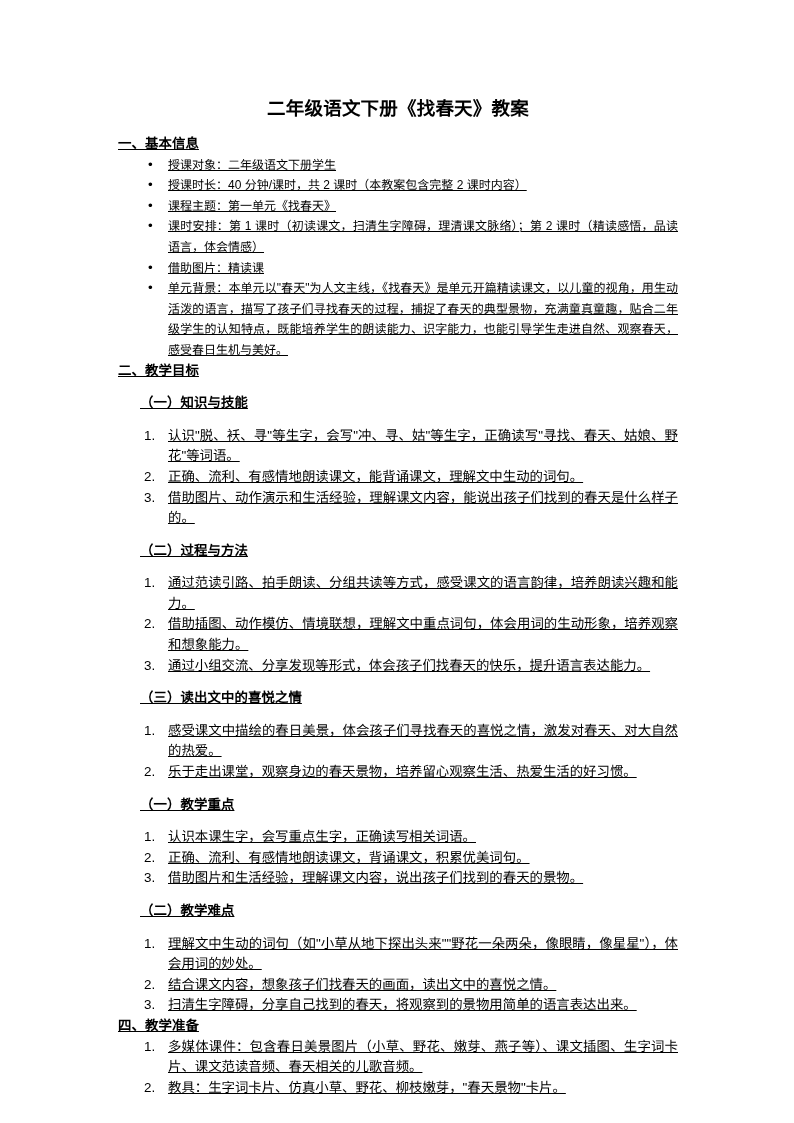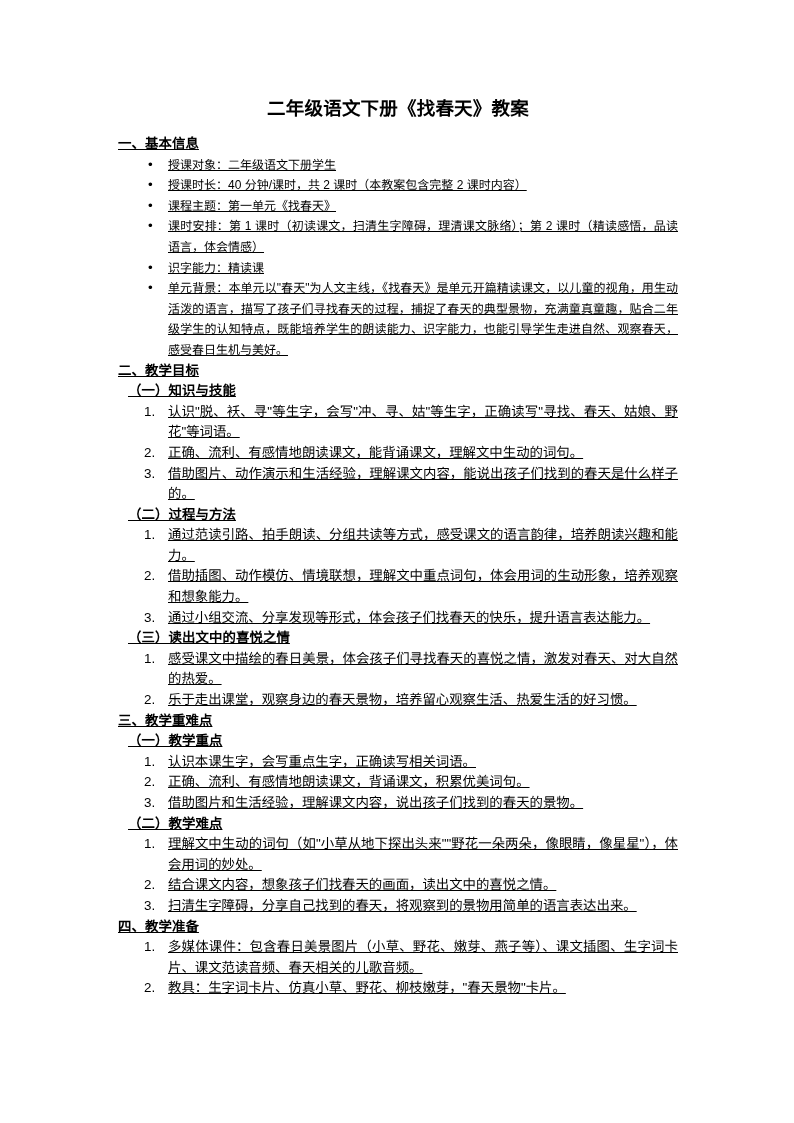--- a/index.html
+++ b/index.html
@@ -43,21 +43,21 @@
     font-weight: bold;
     line-height: 20.6px;
     margin: 0;
     padding: 0;
     letter-spacing: 0.1px;
   }
   .h3 {
     font-size: 13.4px;
     font-weight: bold;
     line-height: 20.6px;
-    margin: 0;
+    margin: 12px;
     padding: 0 0 0 10px;
     letter-spacing: 0.1px;
   }
   ul.bullets {
     margin: 0;
     padding: 0;
     list-style: none;
   }
   ul.bullets > li {
     position: relative;
@@ -115,21 +115,21 @@
 
     <h1 class="doc-title">二年级语文下册《找春天》教案</h1>
 
     <div class="section">
       <div class="h2">一、基本信息</div>
       <ul class="bullets">
         <li>授课对象：二年级语文下册学生</li>
         <li>授课时长：40 分钟/课时，共 2 课时（本教案包含完整 2 课时内容）</li>
         <li>课程主题：第一单元《找春天》</li>
         <li>课时安排：第 1 课时（初读课文，扫清生字障碍，理清课文脉络）；第 2 课时（精读感悟，品读语言，体会情感）</li>
-        <li>识字能力：精读课</li>
+        <li>借助图片：精读课</li>
         <li>单元背景：本单元以"春天"为人文主线，《找春天》是单元开篇精读课文，以儿童的视角，用生动活泼的语言，描写了孩子们寻找春天的过程，捕捉了春天的典型景物，充满童真童趣，贴合二年级学生的认知特点，既能培养学生的朗读能力、识字能力，也能引导学生走进自然、观察春天，感受春日生机与美好。</li>
       </ul>
     </div>
 
     <div class="section">
       <div class="h2">二、教学目标</div>
 
       <div class="h3">（一）知识与技能</div>
       <ol class="nums">
         <li>认识"脱、袄、寻"等生字，会写"冲、寻、姑"等生字，正确读写"寻找、春天、姑娘、野花"等词语。</li>
@@ -145,21 +145,20 @@
       </ol>
 
       <div class="h3">（三）读出文中的喜悦之情</div>
       <ol class="nums">
         <li>感受课文中描绘的春日美景，体会孩子们寻找春天的喜悦之情，激发对春天、对大自然的热爱。</li>
         <li>乐于走出课堂，观察身边的春天景物，培养留心观察生活、热爱生活的好习惯。</li>
       </ol>
     </div>
 
     <div class="section">
-      <div class="h2">三、教学重难点</div>
 
       <div class="h3">（一）教学重点</div>
       <ol class="nums">
         <li>认识本课生字，会写重点生字，正确读写相关词语。</li>
         <li>正确、流利、有感情地朗读课文，背诵课文，积累优美词句。</li>
         <li>借助图片和生活经验，理解课文内容，说出孩子们找到的春天的景物。</li>
       </ol>
 
       <div class="h3">（二）教学难点</div>
       <ol class="nums">

